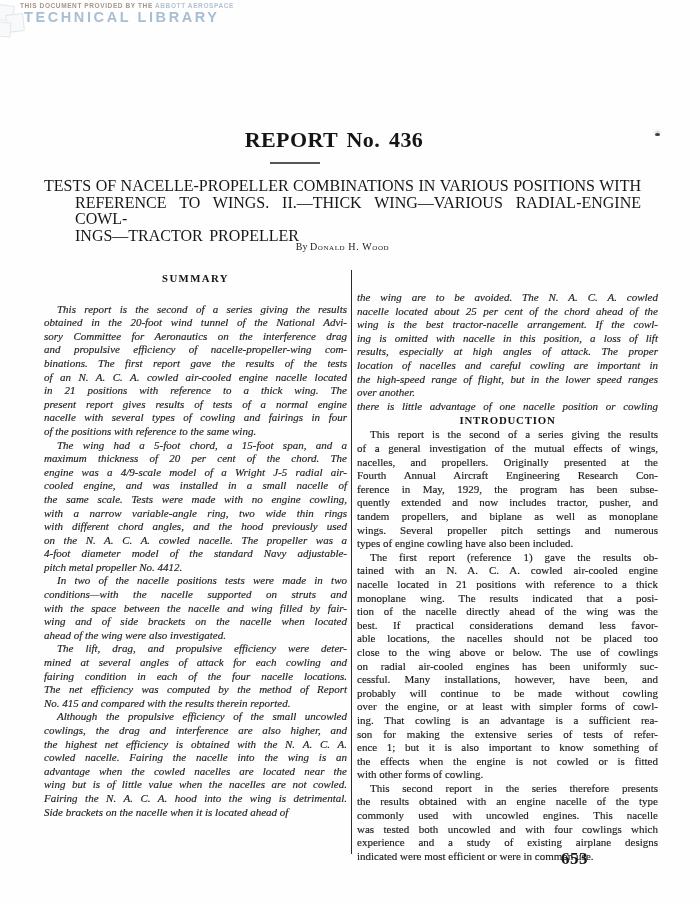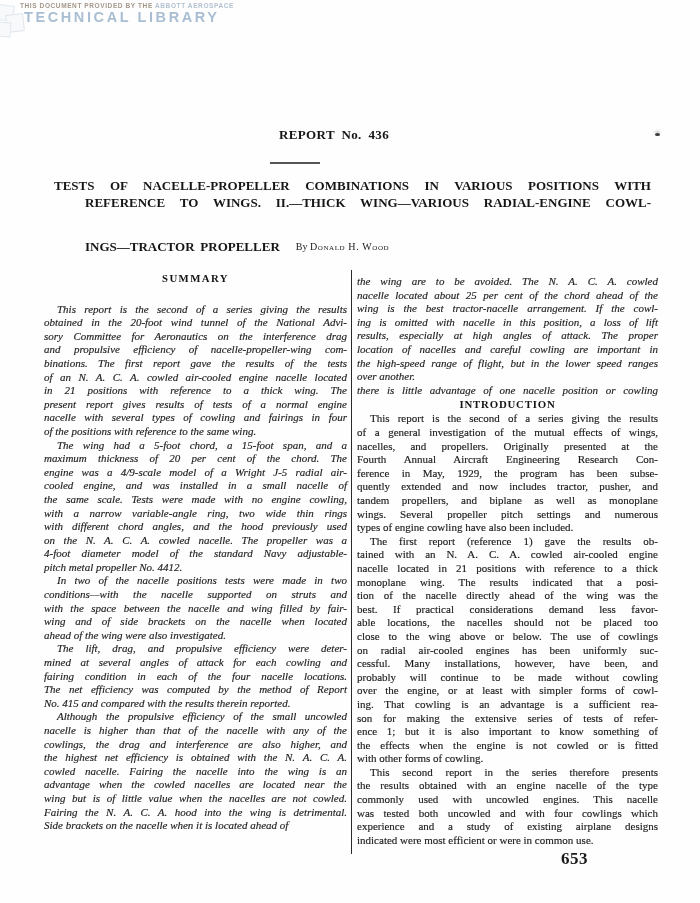--- a/index.html
+++ b/index.html
@@ -17,37 +17,37 @@
   .wm-cubes .c3{width:13px;height:13px;left:2px;top:20px;transform:rotate(4deg);}
   .wm-line1{position:absolute; top:2px; left:20px; width:218px;
     font-family:"Liberation Sans",sans-serif; font-size:6.5px; letter-spacing:.6px;
     color:#a39689; white-space:nowrap; font-weight:bold;}
   .wm-line1 .wm-abbott{color:#b3c2d1;}
   .wm-line2{position:absolute; top:9px; left:24px;
     font-family:"Liberation Sans",sans-serif; font-size:14.5px; font-weight:bold;
     letter-spacing:2.6px; color:#a9bed2; white-space:nowrap;}
   
   .report-no{position:absolute; top:127px; left:234px; width:200px;
-    text-align:center; font-size:13px; font-weight:bold; letter-spacing:.4px;
+    text-align:center; font-size:22px; font-weight:bold; letter-spacing:.4px;
     color:#151515; word-spacing:3px;}
   .rule{position:absolute; top:162px; left:270px; width:50px; height:2px;
     background:#565656;}
-  .title{position:absolute; top:178px; left:54px; width:597px;
-    font-size:13px; font-weight:bold; color:#161616; line-height:16.6px;}
+  .title{position:absolute; top:178px; left:44px; width:597px;
+    font-size:16px; font-weight:normal; color:#161616; line-height:16.6px;}
   .title .t1{text-align:justify; text-align-last:justify;}
   .title .t2{padding-left:31px; text-align:justify; text-align-last:justify;}
-  .title .t3{padding-left:31px; word-spacing:2.5px;margin-top:28px;}
+  .title .t3{padding-left:31px; word-spacing:2.5px;}
   .byline{position:absolute; top:241px; left:44px; width:597px; text-align:center;
     font-size:10px; color:#1a1a1a;}
   .byline .by{font-size:10px;}
   .byline .author{font-variant:small-caps; letter-spacing:.6px;}
   
   .col{position:absolute; font-size:11px; line-height:13.6px;}
   .col.left{top:272px; left:44px; width:303px;}
-  .col.right{top:275px; left:357px; width:301px;}
+  .col.right{top:291px; left:357px; width:301px;}
   .col-heading{text-align:center; font-weight:bold; font-size:10.8px;
     letter-spacing:1.4px; color:#141414;}
   .col.left .col-heading{margin-bottom:17px;}
   .col-heading.intro{margin-top:1px; margin-bottom:.5px; letter-spacing:.8px;text-align:center;}
   .paras.italic{font-style:italic;}
   .jline{text-align:justify; text-align-last:justify;
     -webkit-text-stroke:.15px #1c1c1c;}
   .jline.last{text-align-last:left;}
   .jline.indent{padding-left:13px;}
   .divider{position:absolute; top:270px; left:351px; width:1px; height:584px;
@@ -114,21 +114,20 @@
         <div class="jline">conditions—with the nacelle supported on struts and</div>
         <div class="jline">with the space between the nacelle and wing filled by fair-</div>
         <div class="jline">wing and of side brackets on the nacelle when located</div>
         <div class="jline last">ahead of the wing were also investigated.</div>
         <div class="jline indent">The lift, drag, and propulsive efficiency were deter-</div>
         <div class="jline">mined at several angles of attack for each cowling and</div>
         <div class="jline">fairing condition in each of the four nacelle locations.</div>
         <div class="jline">The net efficiency was computed by the method of Report</div>
         <div class="jline last">No. 415 and compared with the results therein reported.</div>
         <div class="jline indent">Although the propulsive efficiency of the small uncowled</div>
-        <div class="jline">nacelle is higher than that of the nacelle with any of the</div>
         <div class="jline">cowlings, the drag and interference are also higher, and</div>
         <div class="jline">the highest net efficiency is obtained with the N. A. C. A.</div>
         <div class="jline">cowled nacelle. Fairing the nacelle into the wing is an</div>
         <div class="jline">advantage when the cowled nacelles are located near the</div>
         <div class="jline">wing but is of little value when the nacelles are not cowled.</div>
         <div class="jline">Fairing the N. A. C. A. hood into the wing is detrimental.</div>
         <div class="jline last">Side brackets on the nacelle when it is located ahead of</div>
       </div>
   </div>
 

